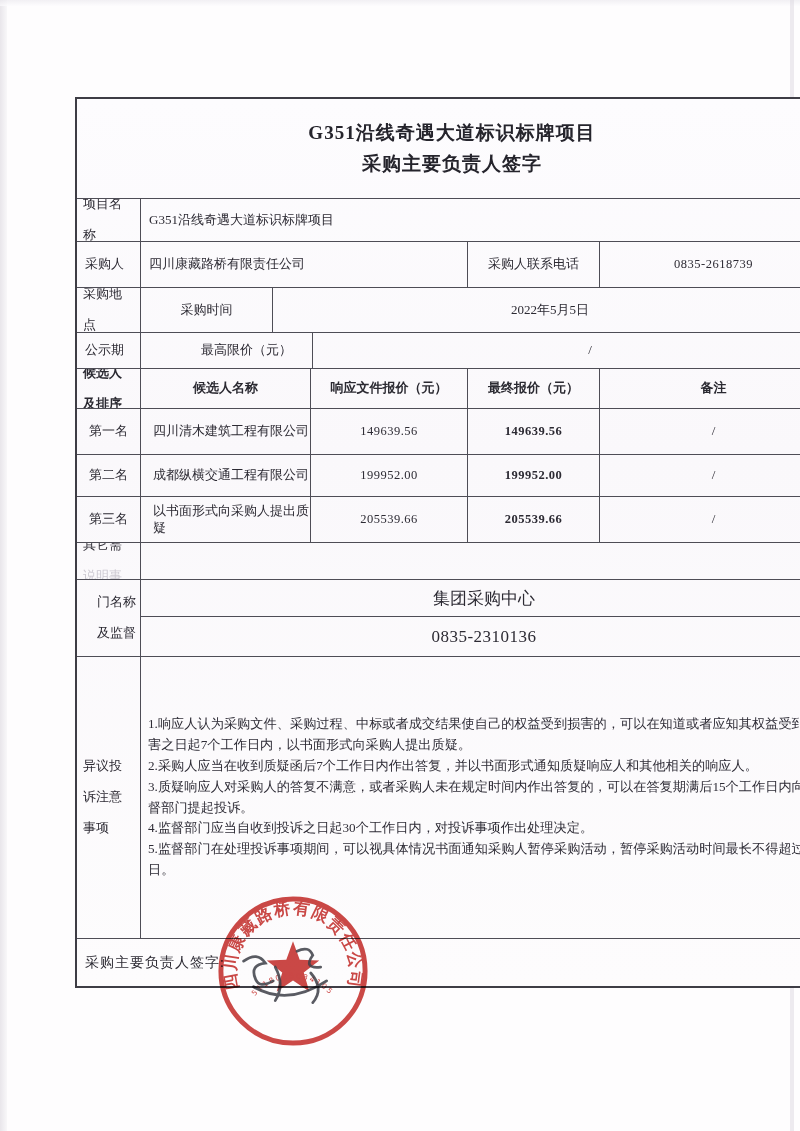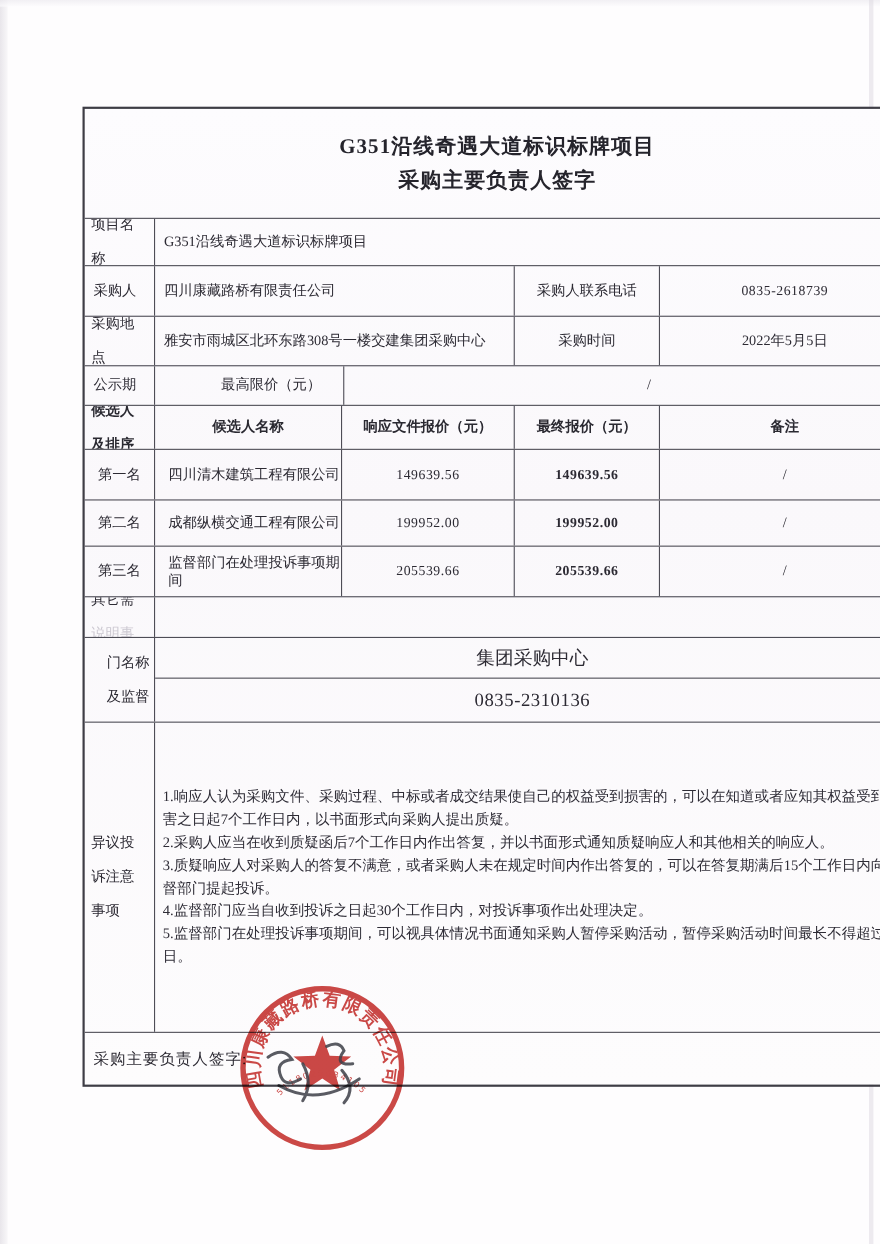--- a/index.html
+++ b/index.html
@@ -98,21 +98,20 @@
     <div class="c w-merged padl">四川康藏路桥有限责任公司</div>
     <div class="c w-col3 center">采购人联系电话</div>
     <div class="c grow center num">0835-2618739</div>
   </div>
 
   <div class="row h45">
     <div class="c w-label lblcol">
       <div>采购地</div>
       <div>点</div>
     </div>
-    <div class="c w-merged padl">雅安市雨城区北环东路308号一楼交建集团采购中心</div>
     <div class="c w-col3 center">采购时间</div>
     <div class="c grow center">2022年5月5日</div>
   </div>
 
   <div class="row h36">
     <div class="c w-label padl">公示期</div>
     <div class="c w-col3 center">最高限价（元）</div>
     <div class="c grow center">/</div>
   </div>
 
@@ -138,21 +137,21 @@
   <div class="row h42">
     <div class="c w-label center">第二名</div>
     <div class="c w-name" style="padding-left:12px;">成都纵横交通工程有限公司</div>
     <div class="c w-doc center num">199952.00</div>
     <div class="c w-col3 center num num-final">199952.00</div>
     <div class="c grow center">/</div>
   </div>
 
   <div class="row h46">
     <div class="c w-label center">第三名</div>
-    <div class="c w-name" style="padding-left:12px;">监督部门在处理投诉事项期间</div>
+    <div class="c w-name" style="padding-left:12px;">以书面形式向采购人提出质疑</div>
     <div class="c w-doc center num">205539.66</div>
     <div class="c w-col3 center num num-final">205539.66</div>
     <div class="c grow center">/</div>
   </div>
 
   <div class="row h37">
     <div class="c w-label lblcol">
       <div>其它需</div>
       <div class="faded">说明事</div>
     </div>

